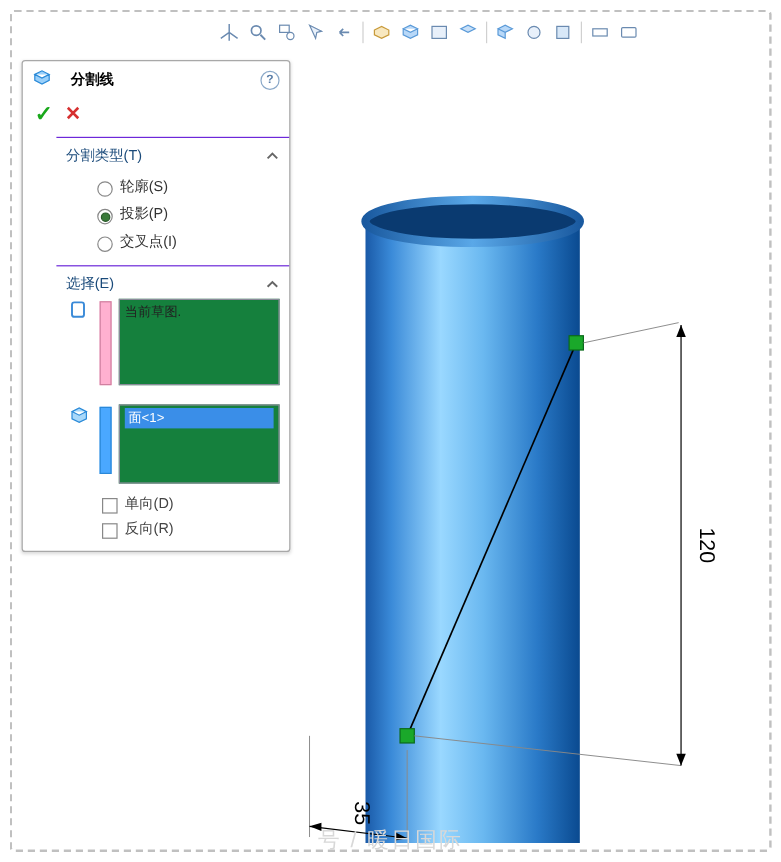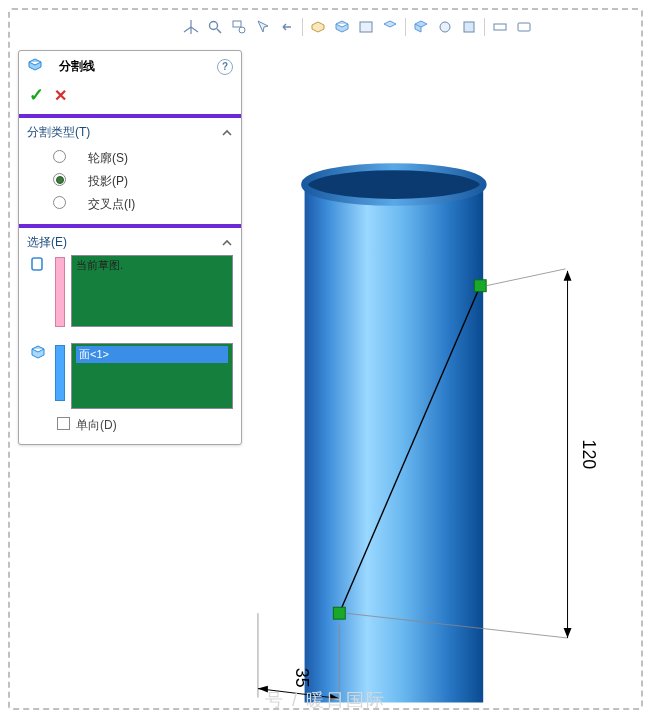--- a/index.html
+++ b/index.html
@@ -85,50 +85,51 @@
     color: #5a7ea8;
     width:16px;height:16px;border:1px solid #8aa8c8;border-radius:50%;
     display:flex;align-items:center;justify-content:center;font-size:10px;font-weight:bold;
   }
   .pm-actions {
     display:flex;gap:10px;padding:2px 10px 8px 10px;align-items:center;
   }
   .chk-ok { color:#19a81b; font-size:18px; font-weight:bold; }
   .chk-cancel { color:#d63030; font-size:16px; font-weight:bold; }
   .section {
-    border-top: 4px solid #6d28d9;
+    border-top: 1px solid #6d28d9;
     padding: 6px 8px;
+    margin-left: 28px;
   }
   .sec-head {
     display:flex;align-items:center;justify-content:space-between;
     color:#1a4a7a;font-weight:500;margin-bottom:4px;
   }
   .chev { width:12px;height:12px;color:#6a6a6a; }
   .radio-list { padding: 2px 6px 2px 26px; }
   .radio-row {
-    display:flex;align-items:flex-start;gap:22px;padding:3px 0;color:#333;
+    display:flex;align-items:flex-end;gap:6px;padding:3px 0;color:#333;
   }
   .radio-dot {
     width:13px;height:13px;border:1px solid #888;border-radius:50%;
     display:flex;align-items:center;justify-content:center;background:#fff;
   }
   .radio-dot.sel::after{content:"";width:6px;height:6px;border-radius:50%;background:#3a7a3a;border:1px solid #2a5a2a;}
   .sel-row { display:flex;gap:6px;margin:4px 0 0 0; }
   .side-ico { width:22px;flex:0 0 22px;display:flex;align-items:flex-start;justify-content:center; }
   .pink-bar { width:10px;height:70px;background:#ffb0d0;border:1px solid #d080a0;margin-top:2px; }
   .blue-bar { width:10px;height:56px;background:#4aa8ff;border:1px solid #2a88d8;margin-top:2px; }
   .list-box {
     flex:1;border:1px solid #8a8a9a;background:#15803d;min-height:66px;
     font-size:11px;padding:2px 4px;color:#222;
   }
   .list-box.face .item {
     background:#3a8ee8;color:#fff;display:block;padding:1px 3px;margin-bottom:1px;
   }
   .chk-list { padding:6px 0 2px 30px; }
-  .chk-row { display:flex;align-items:flex-start;gap:6px;padding:2px 0;color:#444; }
+  .chk-row { display:flex;align-items:flex-end;gap:6px;padding:2px 0;color:#444; }
   .checkbox {
     width:13px;height:13px;border:1px solid #888;background:#fff;display:flex;align-items:center;justify-content:center;
   }
   .viewport {
     position:absolute;
     left:250px; top:56px; right:14px; bottom:14px;
   }
   .watermark {
     position:absolute;bottom:6px;left:0;right:0;text-align:center;
     font-size:18px;letter-spacing:2px;color:#d8d8d8;font-weight:300;
@@ -287,20 +288,24 @@
       <div class="blue-bar"></div>
       <div class="list-box face">
         <span class="item">面&lt;1&gt;</span>
       </div>
     </div>
 
     <div class="chk-list">
       <div class="chk-row">
         <span class="checkbox"></span>
         <span>单向(D)</span>
+      </div>
+      <div class="chk-row">
+        <span class="checkbox"></span>
+        <span>反向(R)</span>
       </div>
     </div>
   </div>
 </div>
 
 <div class="viewport">
   <svg width="100%" height="100%" viewBox="0 0 390 650">
     <defs>
       <linearGradient id="cylGrad" x1="0" x2="1">
         <stop offset="0" stop-color="#1a5aa8"></stop>

